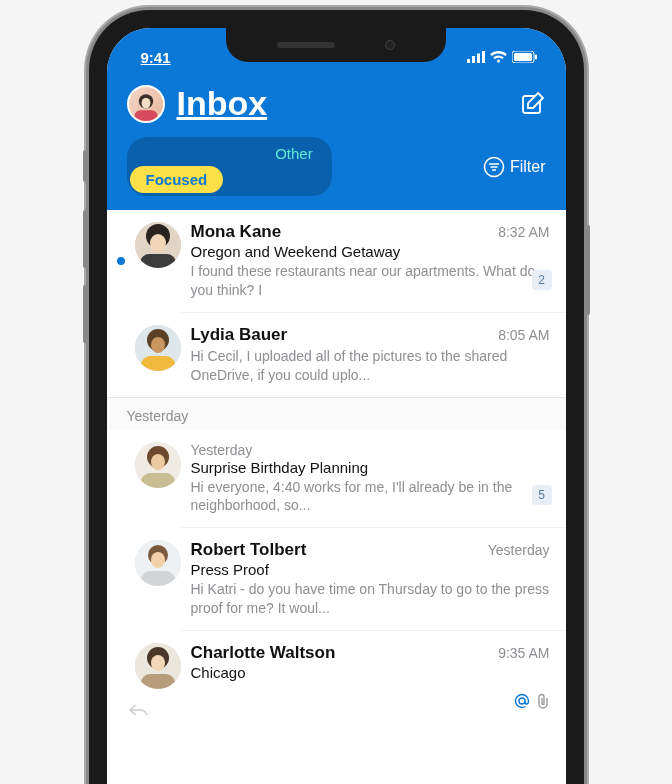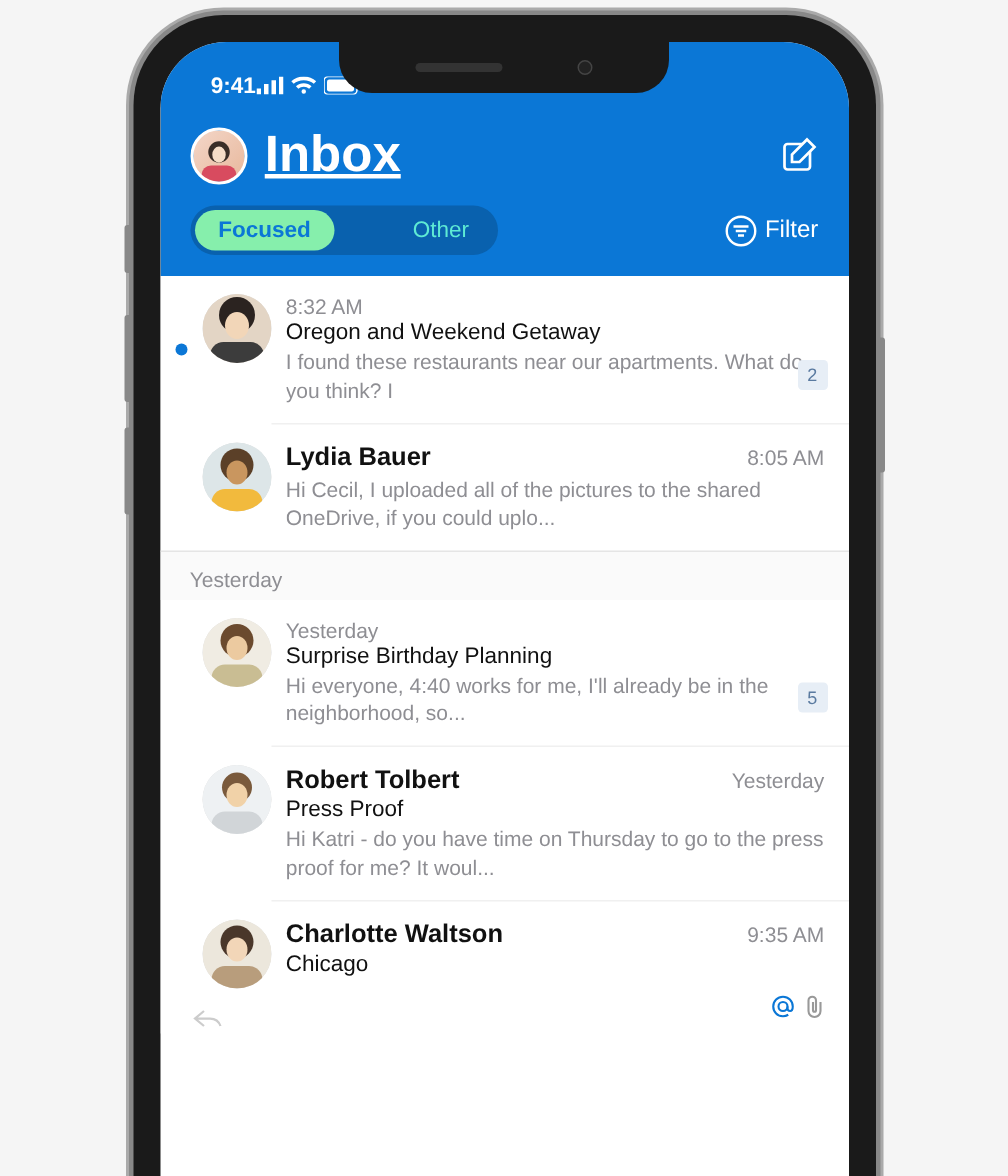--- a/index.html
+++ b/index.html
@@ -66,25 +66,26 @@
   .notch .speaker { width:58px; height:6px; background:#333; border-radius:3px; }
   .notch .camera { width:10px; height:10px; background:#222; border-radius:50%; border:1px solid #444;}
   .header {
     background: #0b77d6;
     color: #fff;
     padding-top: 12px;
   }
   .status-bar {
     height: 34px;
     display: flex;
-    justify-content: flex-start;
+    justify-content: space-between;
     align-items: center;
     padding: 0 28px 0 34px;
     font-size: 15px;
     font-weight: 600;
+    text-decoration: underline;
   }
   .status-right { display:flex; align-items:center; gap:5px; }
   .status-right svg { display:block; }
   .header-main {
     display: flex;
     align-items: center;
     padding: 10px 20px 8px 20px;
     gap: 12px;
     text-decoration: underline;
   }
@@ -117,23 +118,24 @@
     display: flex;
     padding: 3px;
   }
   .seg-btn {
     padding: 5px 16px;
     border-radius: 17px;
     font-size: 15px;
     font-weight: 500;
   }
   .seg-btn.active {
-    background: #86efac;
+    background: #fde047;
     color: #0b77d6;
     font-weight: 600;
+    margin-top: 26px;
   }
   .seg-btn.inactive { color: #5eead4; margin-left: 36px; }
   .filter-right {
     margin-left: auto;
     display: flex;
     align-items: center;
     gap: 5px;
     font-size: 16px;
   }
   .list { background: #fff; }
@@ -294,20 +296,21 @@
         <div class="avatar">
           <svg width="46" height="46" viewBox="0 0 46 46">
               <rect width="46" height="46" fill="#e3d5c5"></rect>
               <circle cx="23" cy="14" r="12" fill="#2b2320"></circle>
               <ellipse cx="23" cy="21" rx="8" ry="9" fill="#f2d6b8"></ellipse>
               <rect x="5" y="32" width="36" height="18" rx="9" fill="#3c3c3c"></rect>
             </svg>
         </div>
         <div class="email-content">
           <div class="email-top">
+            <span class="sender">Mona Kane</span>
             <span class="time">8:32 AM</span>
           </div>
           <div class="subject">Oregon and Weekend Getaway</div>
           <div class="preview">I found these restaurants near our apartments. What do you think? I</div>
         </div>
         <div class="badge">2</div>
       </div>
 
       <div class="row-divider"></div>
 

